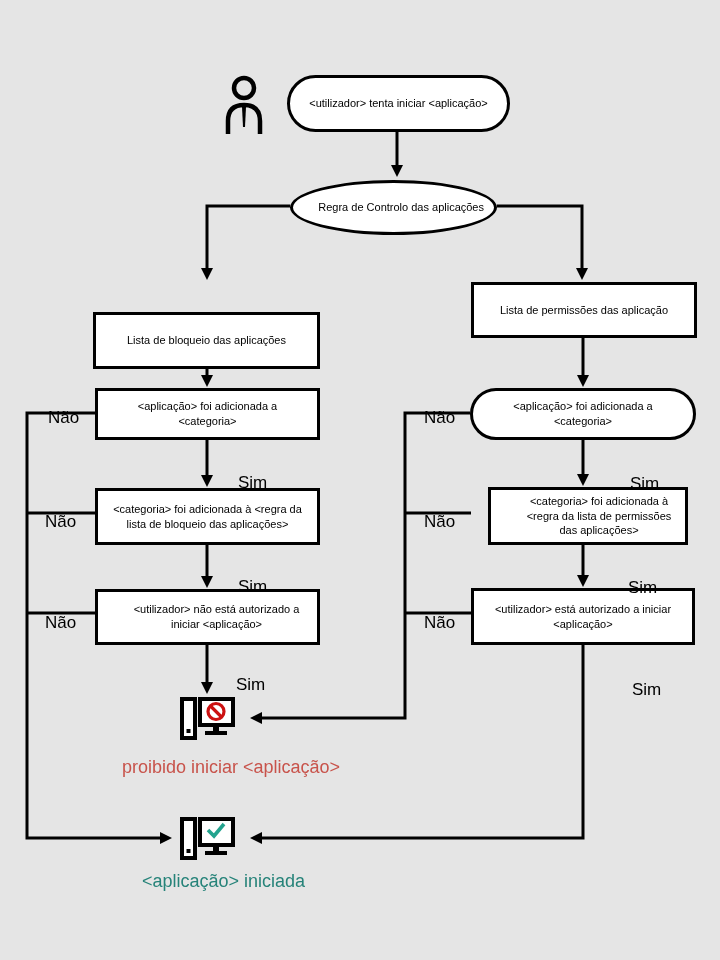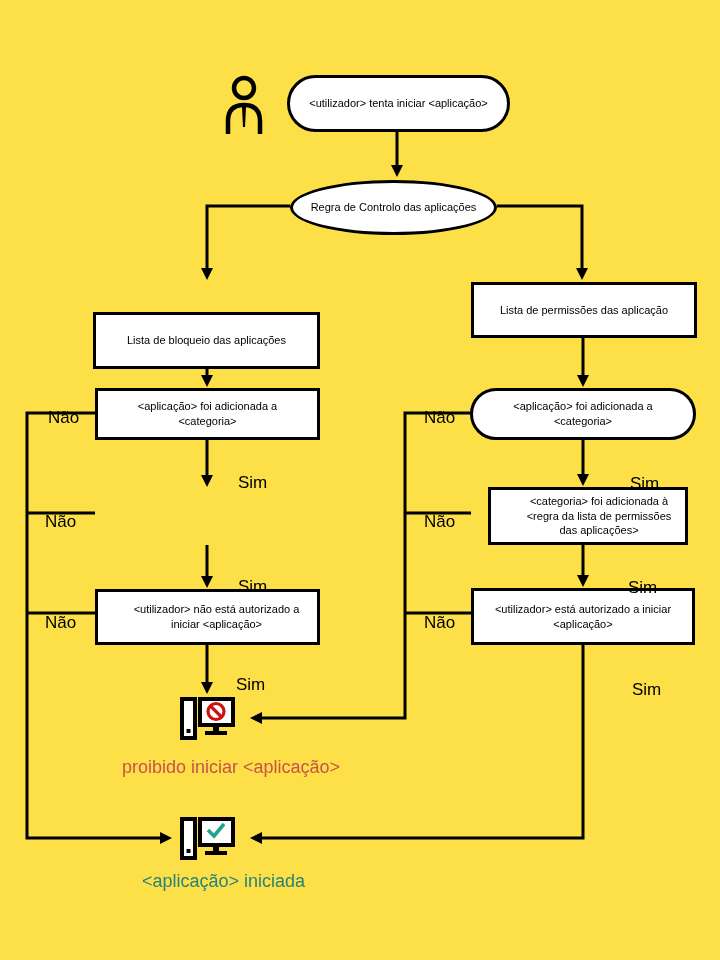--- a/index.html
+++ b/index.html
@@ -1,28 +1,28 @@
 <!DOCTYPE html>
 <html><head>
 <meta charset="utf-8">
 <style>
   html,body{margin:0;padding:0;background:#fff;}
   #canvas{
-    position:relative;width:720px;height:960px;background:#fde047;
+    position:relative;width:720px;height:960px;background:#e5e5e5;
     font-family:"Liberation Sans","DejaVu Sans",sans-serif;color:#000;overflow:hidden;
   }
   .abs{position:absolute;}
   svg.overlay{position:absolute;left:0;top:0;pointer-events:none;}
   .node{
     position:absolute;box-sizing:border-box;border:3px solid #000;background:#fff;
     display:flex;align-items:center;justify-content:center;text-align:center;
     font-size:11px;line-height:1.35;padding:4px 10px;
   }
   .stadium{border-radius:29px;}
-  .oval{border-radius:50%;}
+  .oval{border-radius:50%;justify-content:flex-end;}
   .branch-label{
     position:absolute;font-size:17px;line-height:1.15;color:#000;white-space:nowrap;margin-top:25px;
   }
   .result-text{
     position:absolute;font-size:18px;line-height:1.2;white-space:nowrap;
   }
 </style>
 </head>
 <body>
 
@@ -80,20 +80,23 @@
   </div>
 
   <div class="node" style="left:93px;top:281px;width:227px;height:57px;margin-top:31px;">
     <span>Lista de bloqueio das aplicações</span>
   </div>
 
   <div class="node" style="left:95px;top:388px;width:225px;height:52px;">
     <span>&lt;aplicação&gt; foi adicionada a &lt;categoria&gt;</span>
   </div>
 
+  <div class="node" style="left:95px;top:488px;width:225px;height:57px;">
+    <span>&lt;categoria&gt; foi adicionada à &lt;regra da lista de bloqueio das aplicações&gt;</span>
+  </div>
 
   <div class="node" style="left:95px;top:589px;width:225px;height:56px;padding-left:28px;">
     <span>&lt;utilizador&gt; não está autorizado a iniciar &lt;aplicação&gt;</span>
   </div>
 
   <div class="node" style="left:471px;top:282px;width:226px;height:56px;">
     <span>Lista de permissões das aplicação</span>
   </div>
 
   <div class="node stadium" style="left:470px;top:388px;width:226px;height:52px;border-radius:26px;">

